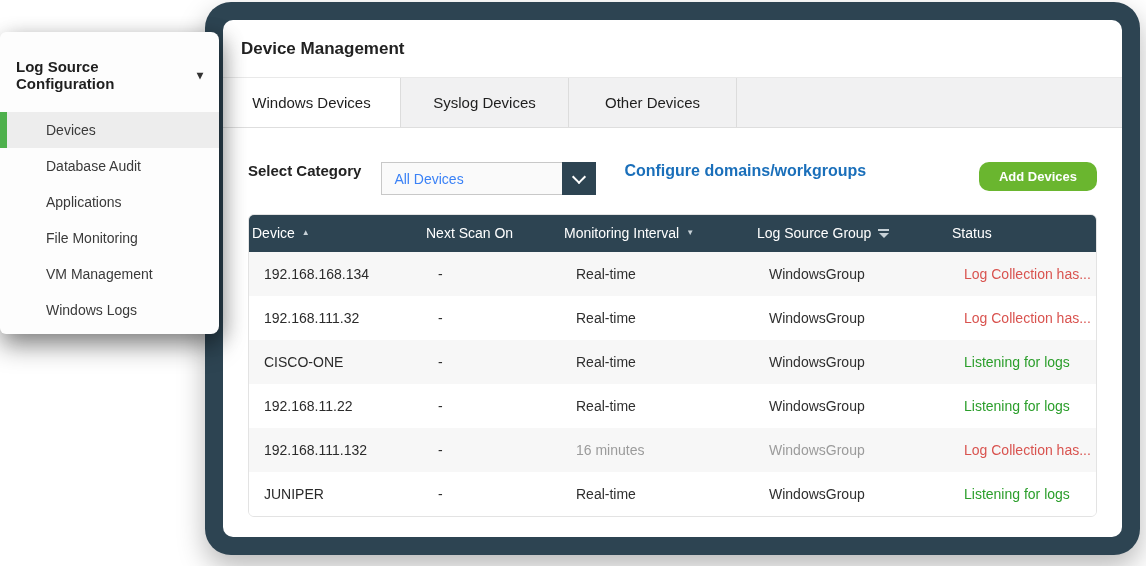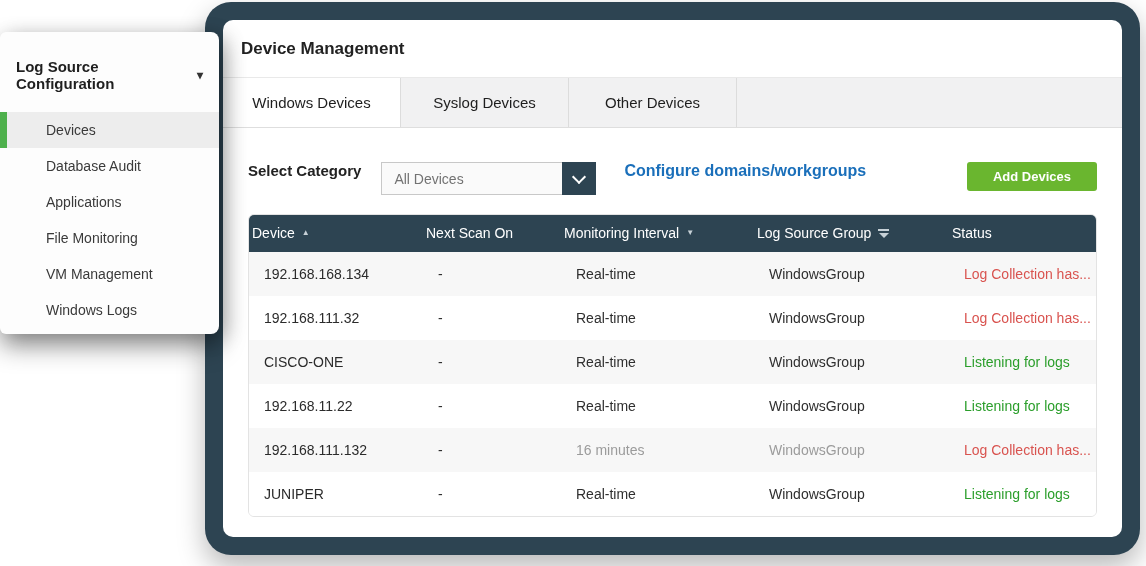--- a/index.html
+++ b/index.html
@@ -33,32 +33,32 @@
     cursor:pointer;box-sizing:border-box;
   }
   .tab.active{background:#fff;width:178px}
   
   .toolbar{display:flex;align-items:flex-start;margin:34px 25px 0 25px;height:33px}
   .cat-label{font-size:15px;font-weight:700;color:#222;margin-right:20px}
   .select{
     width:215px;height:33px;border:1px solid #c8c8c8;background:#fafafa;
     display:flex;align-items:center;box-sizing:border-box;cursor:pointer;
   }
-  .select-value{flex:1;padding-left:12px;font-size:14px;color:#737373}
+  .select-value{flex:1;padding-left:12px;font-size:14px;color:#3b82f6}
   .select-btn{
     width:34px;height:33px;margin:-1px -1px -1px 0;background:#2d4452;
     display:flex;align-items:center;justify-content:center;
   }
   .chev{
     width:8px;height:8px;border-right:2px solid #fff;border-bottom:2px solid #fff;
     transform:rotate(45deg);margin-top:-4px;
   }
   .link{font-size:16px;font-weight:600;color:#1a6fba;margin-left:28px;text-decoration:none;cursor:pointer}
   .add-btn{
-    margin-left:auto;height:29px;padding:0 26px;border:none;border-radius:3px;
+    margin-left:auto;height:29px;padding:0 20px;border:none;border-radius:10px;
     background:#6ab62f;color:#fff;font-size:13px;font-weight:700;
     font-family:"Liberation Sans", sans-serif;cursor:pointer;
   }
   
   .table{margin:19px 25px 0 25px;border:1px solid #e3e3e3;border-radius:6px;overflow:hidden}
   .thead,.tr{display:grid;grid-template-columns:174px 138px 193px 195px 1fr;align-items:center}
   .thead{background:#2d4452;height:38px;margin:-1px -1px 0 -1px}
   .th{color:#fff;font-size:14px;font-weight:500;padding-left:4px;display:flex;align-items:center;gap:7px;cursor:pointer}
   .sort-ic{font-size:8px;color:#c7d1d7;line-height:1}
   .filter-icon{display:inline-flex;flex-direction:column;align-items:center;width:11px}

